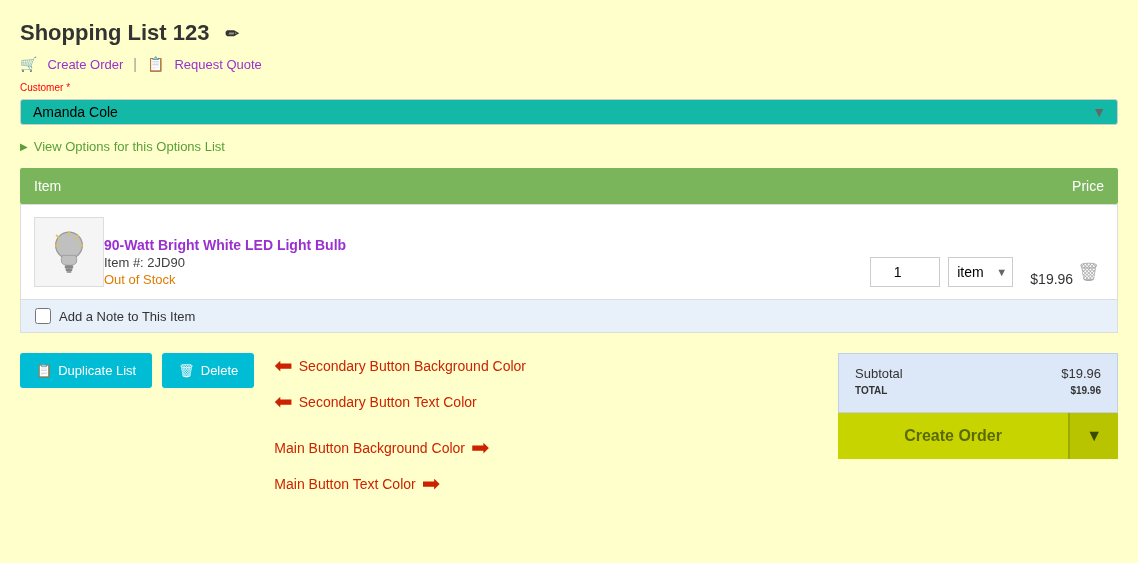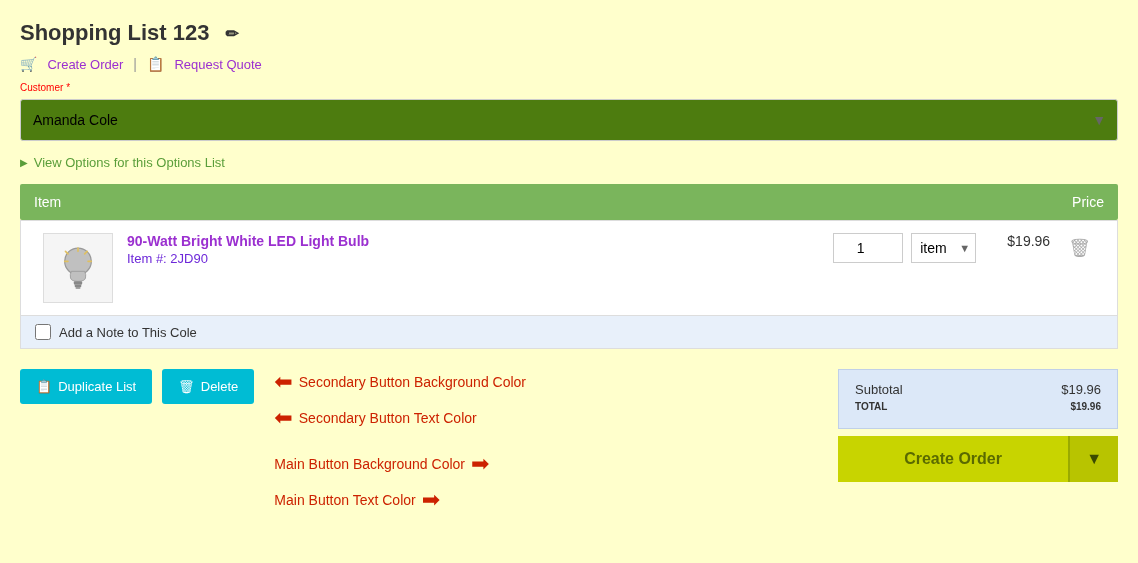--- a/index.html
+++ b/index.html
@@ -47,24 +47,24 @@
     }
     .customer-label span { color: red; }
 
     
     .customer-select-wrapper {
       position: relative;
       margin-bottom: 14px;
     }
     .customer-select {
       width: 100%;
-      padding: 12px 12px;
+      padding: 4px 12px;
       border: 1px solid #ccc;
       border-radius: 3px;
-      background: #4d7c0f;
+      background: #14b8a6;
       font-size: 14px;
       appearance: none;
       cursor: pointer;
     }
     .select-arrow {
       position: absolute;
       right: 12px;
       top: 50%;
       transform: translateY(-50%);
       pointer-events: none;
@@ -93,43 +93,43 @@
       border-radius: 2px;
       font-size: 14px;
       margin-bottom: 0;
     }
 
     
     .item-row {
       background: white;
       border: 1px solid #ddd;
       display: flex;
-      align-items: flex-start;
-      padding: 12px 22px;
-      gap: 14px;
+      align-items: flex-end;
+      padding: 12px 13px;
+      gap: 0;
     }
     .item-image {
       width: 70px;
       height: 70px;
       border: 1px solid #ddd;
       display: flex;
       align-items: center;
       justify-content: center;
       background: #f5f5f5;
       flex-shrink: 0;
     }
     .bulb-svg { width: 50px; height: 50px; }
     .item-details { flex: 1; }
     .item-name {
       color: #9b30d0;
       font-weight: bold;
       font-size: 14px;
       cursor: pointer;
     }
-    .item-number { font-size: 13px; color: #6d28d9; margin-top: 2px; }
+    .item-number { font-size: 13px; color: #404040; margin-top: 2px; }
     .item-stock { color: #e07b00; font-size: 13px; margin-top: 2px; }
 
     .quantity-controls {
       display: flex;
       align-items: center;
       gap: 8px;
     }
     .qty-input {
       width: 70px;
       padding: 6px;
@@ -218,21 +218,21 @@
     
     .summary-section {
       display: flex;
       flex-direction: column;
       min-width: 280px;
     }
     .summary-box {
       background: #dce8f8;
       border: 1px solid #c0d0e8;
       padding: 12px 16px;
-      margin-bottom: 7px;
+      margin-bottom: 0;
     }
     .summary-row {
       display: flex;
       justify-content: space-between;
       margin-bottom: 4px;
       font-size: 13px;
     }
     .summary-row.total {
       font-weight: bold;
       font-size: 10px;
@@ -329,40 +329,41 @@
       <rect x="20" y="46" width="10" height="4" rx="1" fill="#888"></rect>
       <rect x="21" y="50" width="8" height="3" rx="1" fill="#888"></rect>
       <rect x="22" y="53" width="6" height="2" rx="1" fill="#888"></rect>
       <path d="M25 10 L25 6 M33 13 L36 10 M37 22 L41 22 M13 13 L10 10 M13 22 L9 22" stroke="#e0c060" stroke-width="2" stroke-linecap="round"></path>
     </svg>
   </div>
 
   <div class="item-details">
     <div class="item-name">90-Watt Bright White LED Light Bulb</div>
     <div class="item-number">Item #: 2JD90</div>
+    <div class="item-stock">Out of Stock</div>
   </div>
 
   <div class="quantity-controls">
     <input type="number" class="qty-input" value="1" style="">
     <div class="unit-select-wrapper">
       <select class="unit-select">
         <option>item</option>
       </select>
       <span class="unit-arrow">▼</span>
     </div>
   </div>
 
   <div class="item-price">$19.96</div>
 
   <button class="delete-btn">🗑</button>
 </div>
 
 <div class="add-note-row">
   <input type="checkbox" class="note-checkbox" style="">
-  <label class="note-label">Add a Note to This Cole</label>
+  <label class="note-label">Add a Note to This Item</label>
 </div>
 
 <div class="bottom-section">
 
   <div class="action-buttons">
     <button class="btn-secondary">
       <span>📋</span>
       <span>Duplicate List</span>
     </button>
     <button class="btn-secondary">

